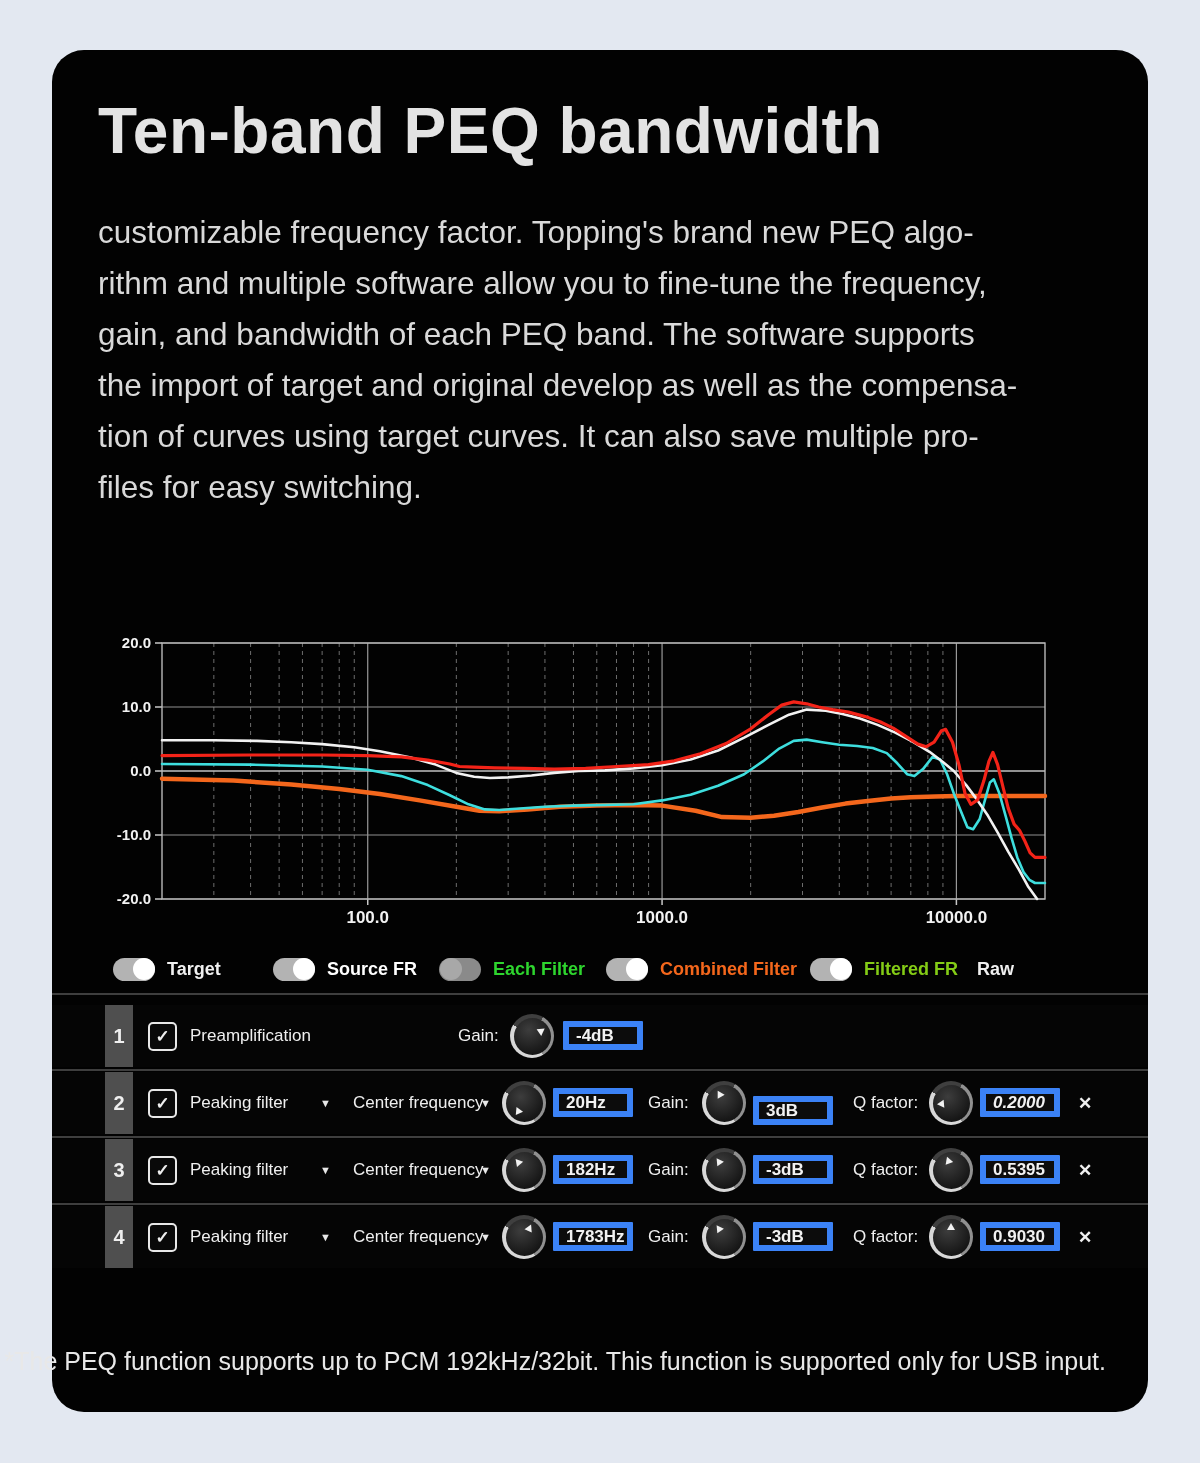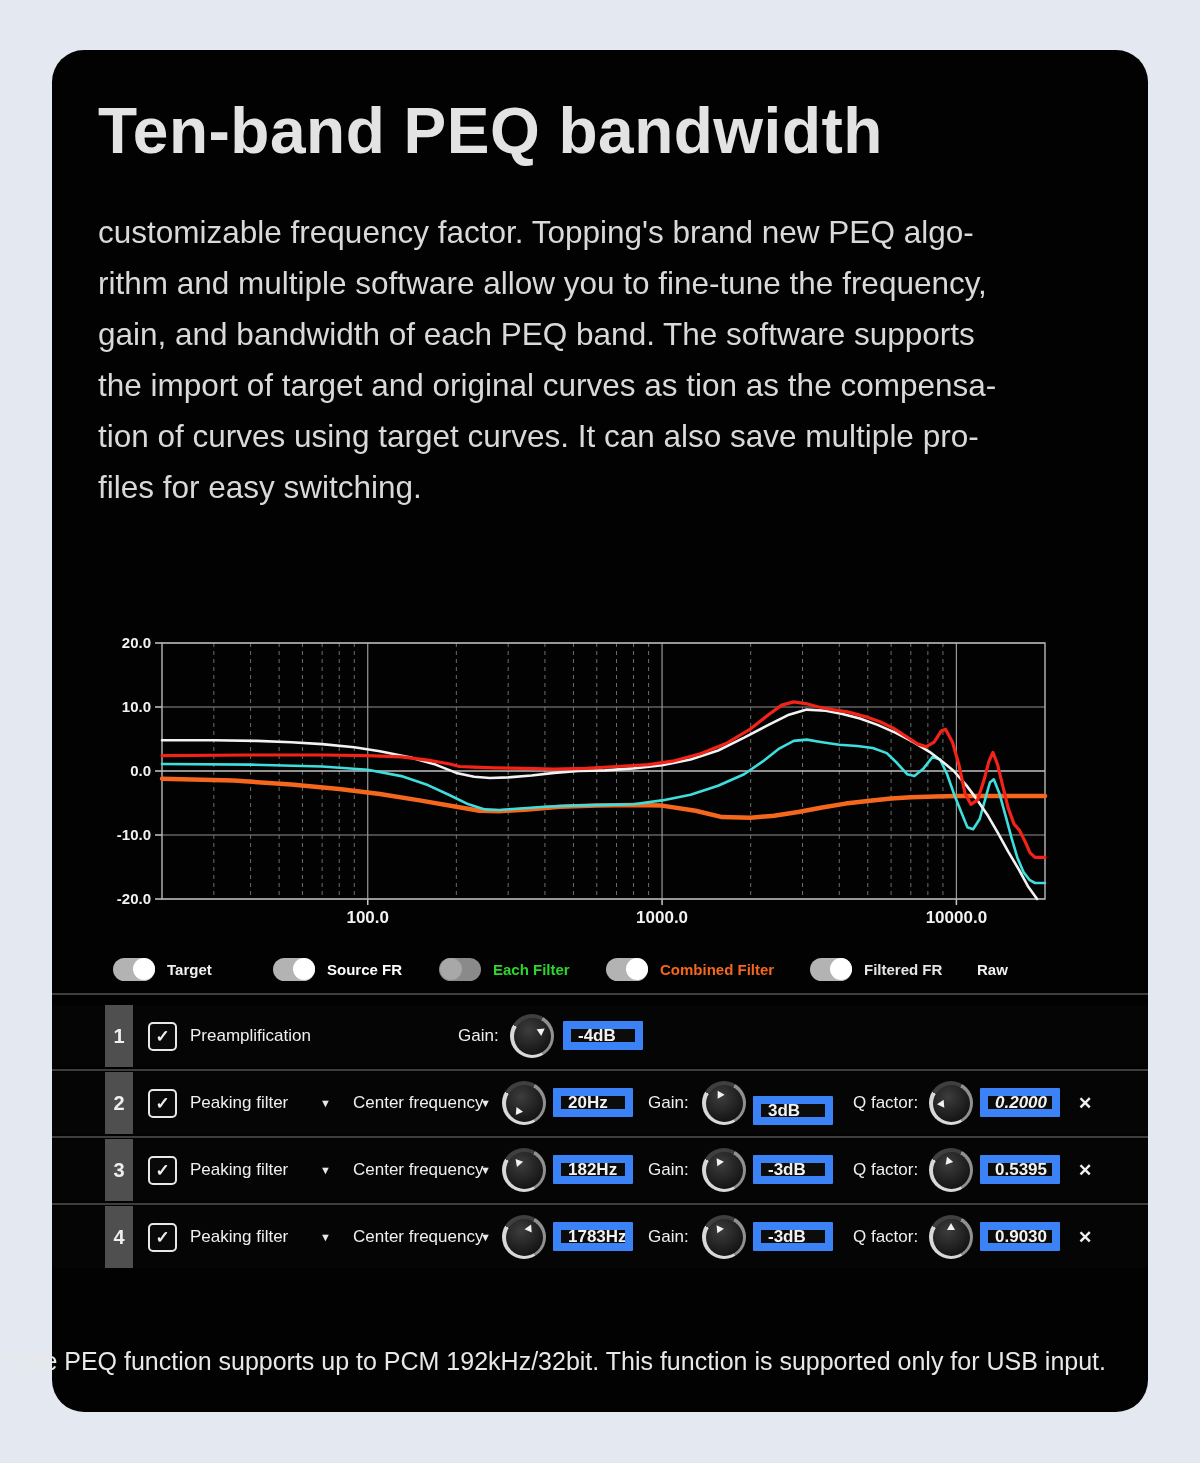--- a/index.html
+++ b/index.html
@@ -25,21 +25,21 @@
 
   
   .legend{position:absolute;left:0;top:903px;width:100%;height:32px;}
   .legend-item{position:absolute;top:0;display:flex;align-items:center;height:32px;}
   .switch{width:42px;height:23px;border-radius:12px;position:relative;display:inline-block;}
   .switch.on{background:#b3b3b3;}
   .switch.off{background:#8a8a8a;}
   .switch-knob{position:absolute;top:0.5px;width:22px;height:22px;border-radius:50%;}
   .switch.on .switch-knob{right:0px;background:#ffffff;}
   .switch.off .switch-knob{left:1px;background:#a8a8a8;}
-  .legend-label{margin-left:12px;font-size:15px;font-weight:700;white-space:nowrap;}
+  .legend-label{margin-left:12px;font-size:18px;font-weight:700;white-space:nowrap;}
 
   .hsep{position:absolute;left:0;width:100%;height:2px;background:#3e3e3e;}
 
   
   .band-row{position:absolute;left:0;width:100%;height:62px;background:#050505;}
   .row-num{
     position:absolute;left:53px;top:0;width:28px;height:62px;background:#4f4f4f;
     color:#efefef;font-size:20px;font-weight:700;
     display:flex;align-items:center;justify-content:center;
   }
@@ -66,21 +66,21 @@
     background:radial-gradient(circle at 40% 32%,#3d3d3d,#161616 72%);
   }
   .knob-pointer{position:absolute;inset:3.5px;border-radius:50%;}
   .knob-pointer::before{
     content:"";position:absolute;left:50%;top:4px;margin-left:-4px;width:0;height:0;
     border-left:4px solid transparent;border-right:4px solid transparent;
     border-bottom:7px solid #f2f2f2;
   }
   .val-input{
     position:absolute;top:16px;width:80px;height:29px;background:#0c0c0c;
-    border:8px solid #3b82f6;border-radius:1px;
+    border:6px solid #3b82f6;border-radius:1px;
     color:#f2f2f2;font-size:17px;font-weight:700;
     font-family:"Liberation Sans",sans-serif;
     padding:0 0 0 7px;box-sizing:border-box;outline:none;
   }
   .close-x{
     position:absolute;top:0;height:62px;display:flex;align-items:center;
     color:#f0f0f0;font-size:17px;font-weight:700;cursor:pointer;
   }
   .footnote{
     position:absolute;right:42px;top:1297px;
@@ -91,21 +91,21 @@
 <body>
 
 <div class="card">
 
   <div class="title">Ten-band PEQ bandwidth</div>
 
   <div class="intro">
     <div class="intro-line">customizable frequency factor. Topping's brand new PEQ algo-</div>
     <div class="intro-line">rithm and multiple software allow you to fine-tune the frequency,</div>
     <div class="intro-line">gain, and bandwidth of each PEQ band. The software supports</div>
-    <div class="intro-line">the import of target and original curves as tion as the compensa-</div>
+    <div class="intro-line">the import of target and original develop as well as the compensa-</div>
     <div class="intro-line">tion of curves using target curves. It can also save multiple pro-</div>
     <div class="intro-line">files for easy switching.</div>
   </div>
 
   <div class="chart-wrap">
     <svg id="fr-svg" width="1000" height="312" viewBox="0 0 1000 312">
         <line x1="113.82952724872214" y1="21" x2="113.82952724872214" y2="277" stroke="#6e6e6e" stroke-width="1" stroke-dasharray="4 4"></line>
         <line x1="150.60316205709847" y1="21" x2="150.60316205709847" y2="277" stroke="#6e6e6e" stroke-width="1" stroke-dasharray="4 4"></line>
         <line x1="179.12700921913637" y1="21" x2="179.12700921913637" y2="277" stroke="#6e6e6e" stroke-width="1" stroke-dasharray="4 4"></line>
         <line x1="202.43268930582062" y1="21" x2="202.43268930582062" y2="277" stroke="#6e6e6e" stroke-width="1" stroke-dasharray="4 4"></line>
@@ -182,21 +182,21 @@
     <div class="legend-item" style="left:554px">
       <span class="switch on">
           <span class="switch-knob"></span>
         </span>
       <span class="legend-label" style="color: rgb(244, 103, 28);">Combined Filter</span>
     </div>
     <div class="legend-item" style="left:758px">
       <span class="switch on">
           <span class="switch-knob"></span>
         </span>
-      <span class="legend-label" style="color: #e5e5e5;">Filtered FR</span>
+      <span class="legend-label" style="color: #84cc16;">Filtered FR</span>
     </div>
     <div class="legend-item" style="left:925px">
       <span class="legend-label" style="margin-left: 0px; color: rgb(240, 240, 240);">Raw</span>
     </div>
   </div>
 
   <div class="hsep" style="top:943px"></div>
 
   <div class="band-row" style="top:955px">
     <div class="row-num">1</div>

